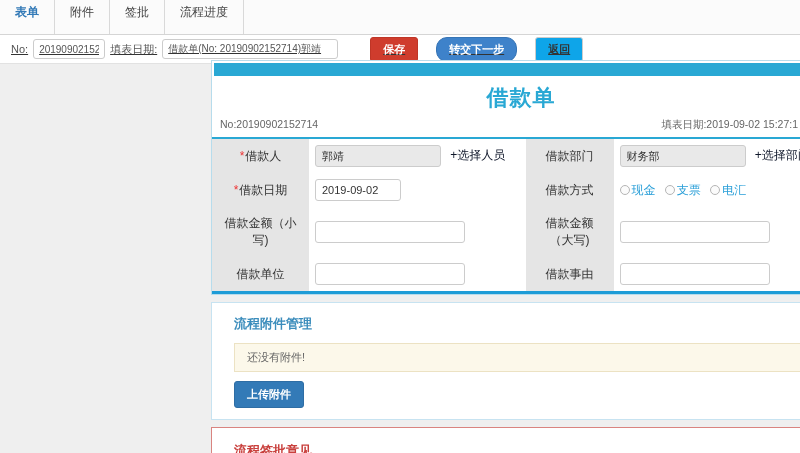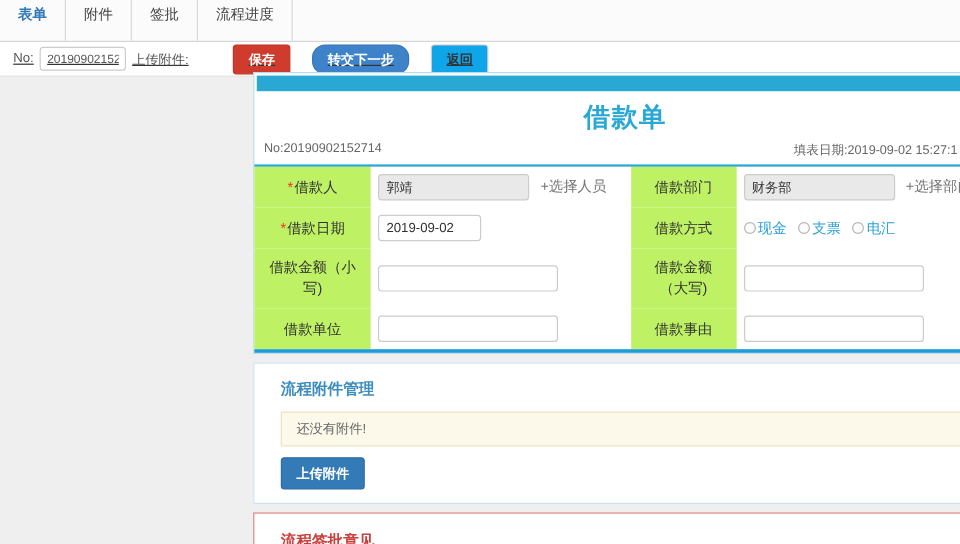--- a/index.html
+++ b/index.html
@@ -31,30 +31,30 @@
 
   
   .form-panel { border:1px solid #b7dcec; }
   .form-topbar { height:13px; background:#29a8d4; margin:2px; }
   .form-title { text-align:center; color:#29a8d4; font-size:22px; font-weight:bold;
     padding:5px 0 3px; letter-spacing:1px; }
   .form-meta { display:flex; justify-content:space-between; font-size:10.5px; color:#666;
     padding:2px 32px 5px 8px; }
   .form-divider { height:2px; background:#29a8d4; }
   table.form { width:100%; border-collapse:collapse; font-size:12px; }
-  td.lbl { background:#bef264; width:97px; text-align:center; padding:8px 10px; color:#333; line-height:17px; }
+  td.lbl { background:#e5e5e5; width:97px; text-align:center; padding:8px 10px; color:#333; line-height:17px; }
   td.lbl2 { width:88px; }
   td.val { background:#fff; padding:6px 6px; }
   .req { color:#e33; margin-right:1px; }
   .f-input { border:1px solid #ccc; border-radius:3px; height:22px; font-size:11px;
     padding:0 6px; color:#333; font-family:inherit; vertical-align:middle; }
   .f-input.ro { background:#e9e9e9; width:126px; }
   .f-input.date { width:86px; }
   .f-input.w150 { width:150px; }
-  a.sel-link { color:#737373; font-size:12px; text-decoration:none; margin-left:6px; }
+  a.sel-link { color:#0f172a; font-size:12px; text-decoration:none; margin-left:6px; }
   .radio-opt { display:inline-flex; align-items:center; margin-right:6px; cursor:pointer; }
   .radio-circle { width:10px; height:10px; border:1px solid #b5b5b5; border-radius:50%;
     background:#fbfbfb; display:inline-block; margin-right:2px; }
   .radio-opt span.rl { color:#2a9fd8; font-size:12px; }
   .form-bottombar { height:3px; background:#1e9cd7; }
 
   
   .attach-panel { margin-top:7px; border:1px solid #c7e3f1; padding:10px 22px 11px; }
   .attach-title { color:#3c8dbc; font-size:13px; font-weight:bold; margin:2px 0 10px; }
   .attach-empty { background:#fcf8ea; border:1px solid #ece2c3; padding:6px 12px;
@@ -72,21 +72,22 @@
 <div class="tabbar">
   <div class="tab active">表单</div>
   <div class="tab">附件</div>
   <div class="tab">签批</div>
   <div class="tab">流程进度</div>
 </div>
 
 <div class="toolbar">
   <label>No:</label>
   <input class="tb-input no" value="20190902152714" style="">
-  <label>上传附件:</label>
+  <label>填表日期:</label>
+  <input class="tb-input name" value="借款单(No: 20190902152714)郭靖" style="">
   <button class="btn btn-save">保存</button>
   <button class="btn btn-next">转交下一步</button>
   <button class="btn btn-back">返回</button>
 </div>
 
 <div class="main">
 
   <div class="panel form-panel">
     <div class="form-topbar"></div>
     <div class="form-title">借款单</div>

